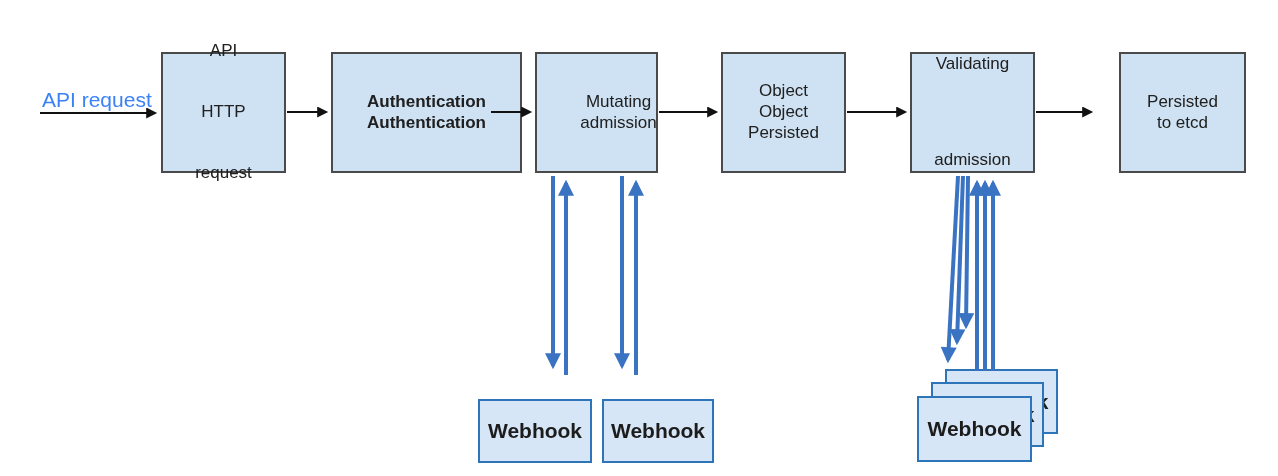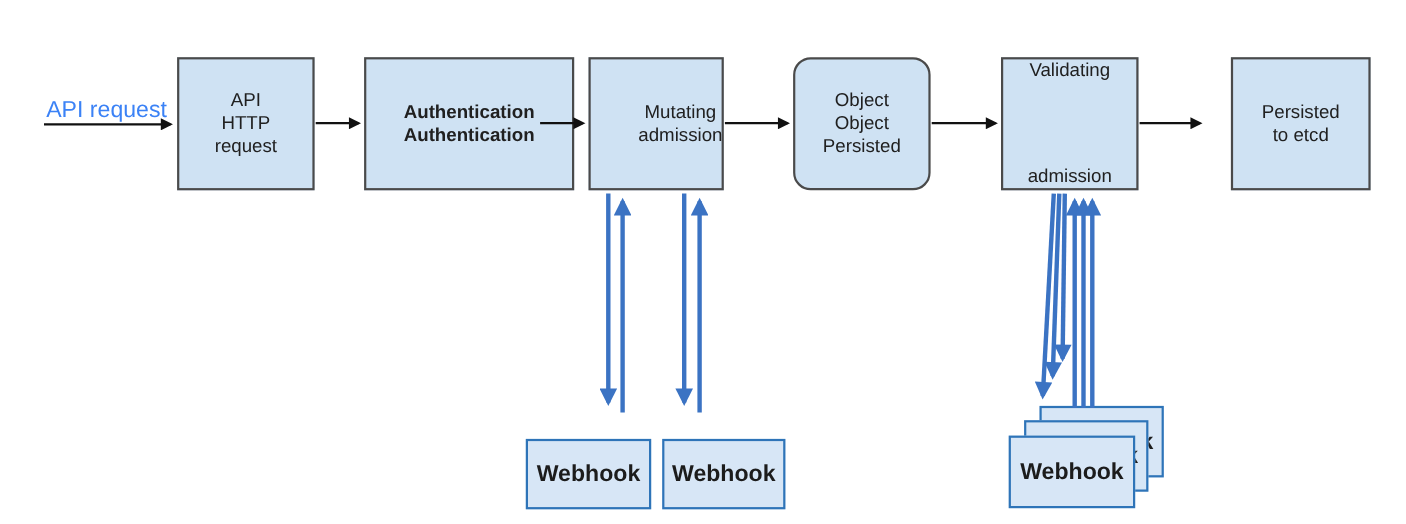--- a/index.html
+++ b/index.html
@@ -44,34 +44,34 @@
   #arrowhead-black path { fill:var(--flow-arrow,#111111); }
   #arrowhead-blue  path { fill:var(--webhook-arrow,#3b73c3); }
 </style>
 </head>
 <body>
 
 <div class="canvas">
 
   <div class="entry-label">API request</div>
 
-  <div class="node" style="left:161px;width:125px;">
+  <div class="node" style="left:161px;width:125px;gap:40px;">
     <span>API</span>
     <span>HTTP</span>
     <span>request</span>
   </div>
   <div class="node" style="left:331px;width:191px;font-weight:bold;">
     <span>Authentication</span>
     <span>Authentication</span>
   </div>
   <div class="node" style="left:535px;width:123px;padding-left:44px;">
     <span>Mutating</span>
     <span>admission</span>
   </div>
-  <div class="node" style="left:721px;width:125px;border-radius:16px;">
+  <div class="node" style="left:721px;width:125px;">
     <span>Object</span>
     <span>Object</span>
     <span>Persisted</span>
   </div>
   <div class="node" style="left:910px;width:125px;justify-content:space-between;">
     <span>Validating</span>
     <span>admission</span>
   </div>
   <div class="node" style="left:1096px;width:127px;margin-left:23px;">
     <span>Persisted</span>

